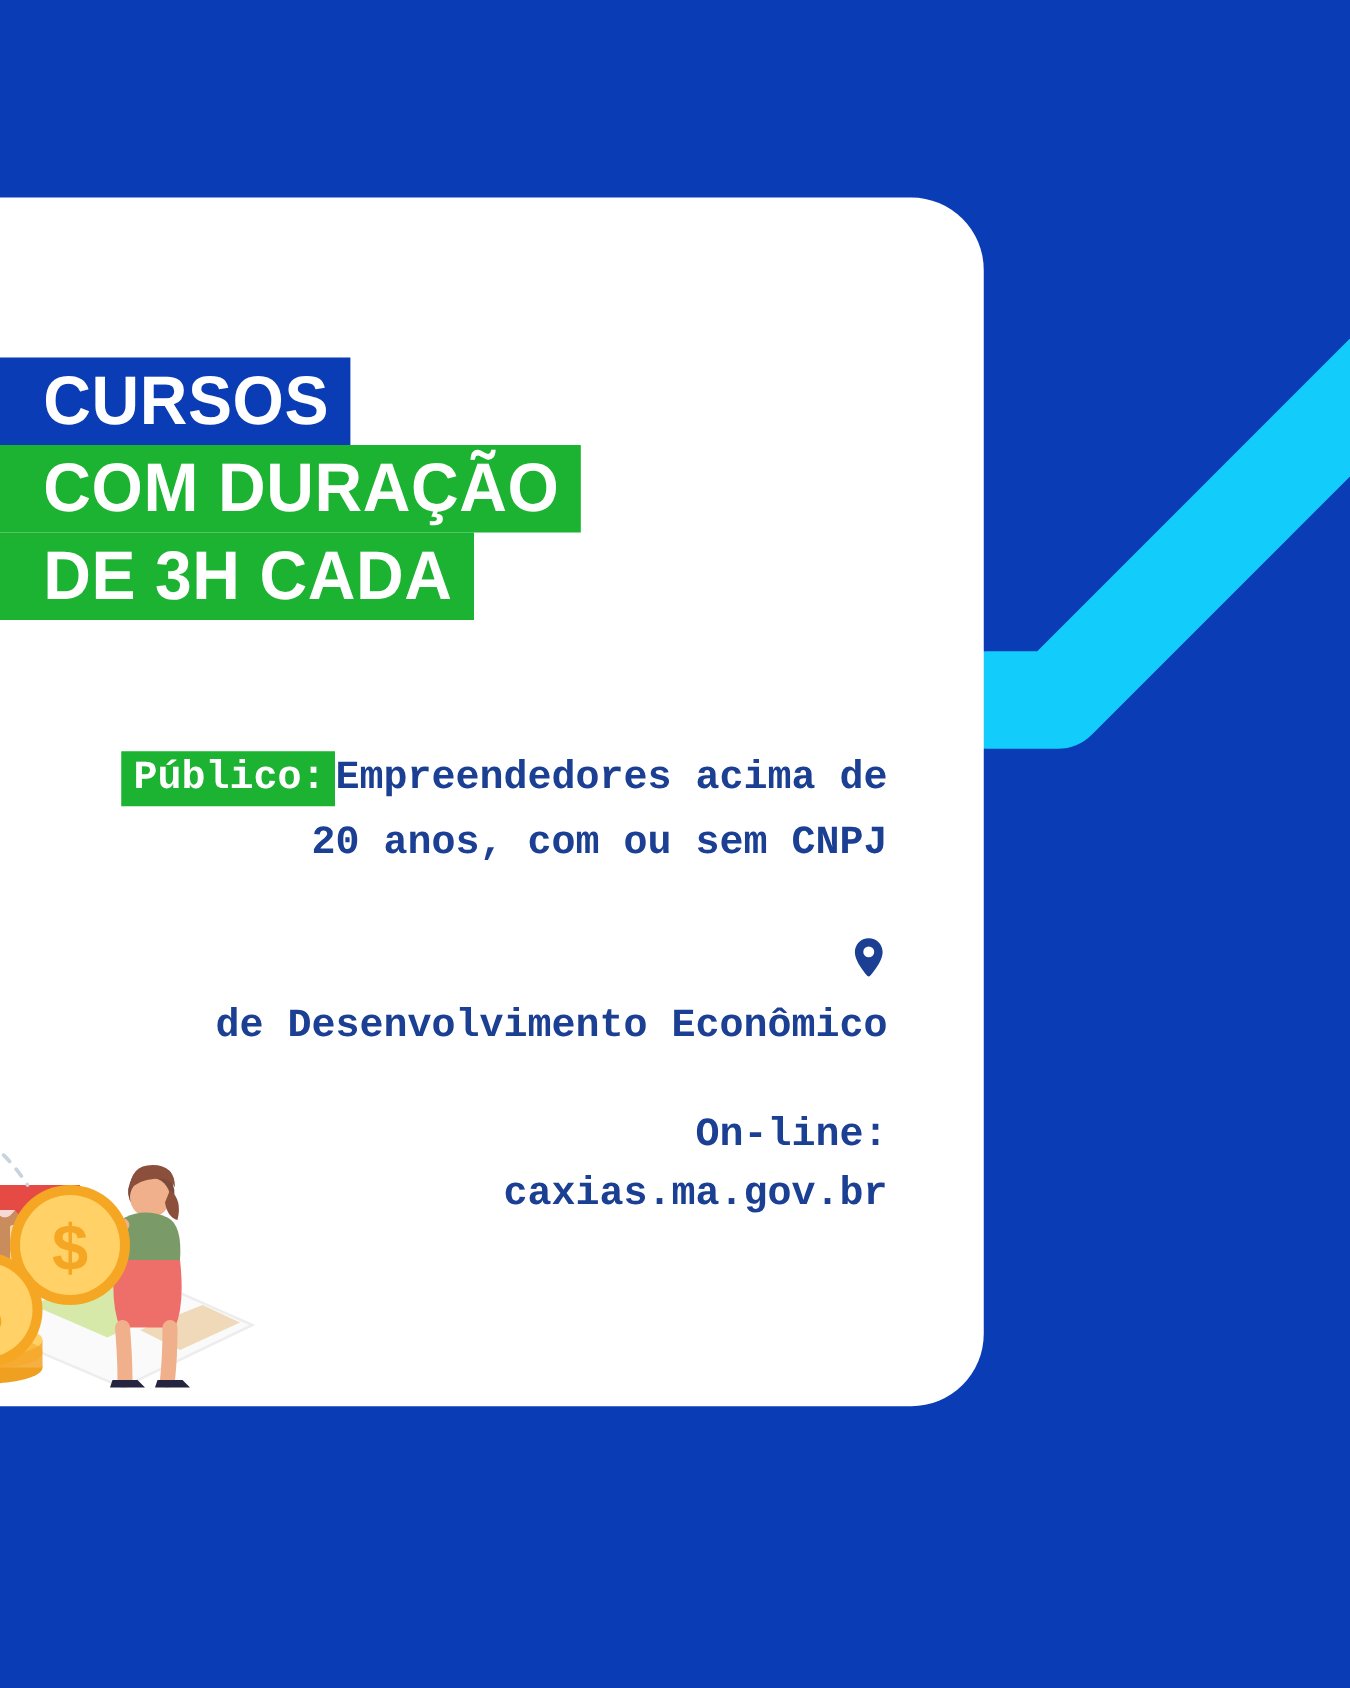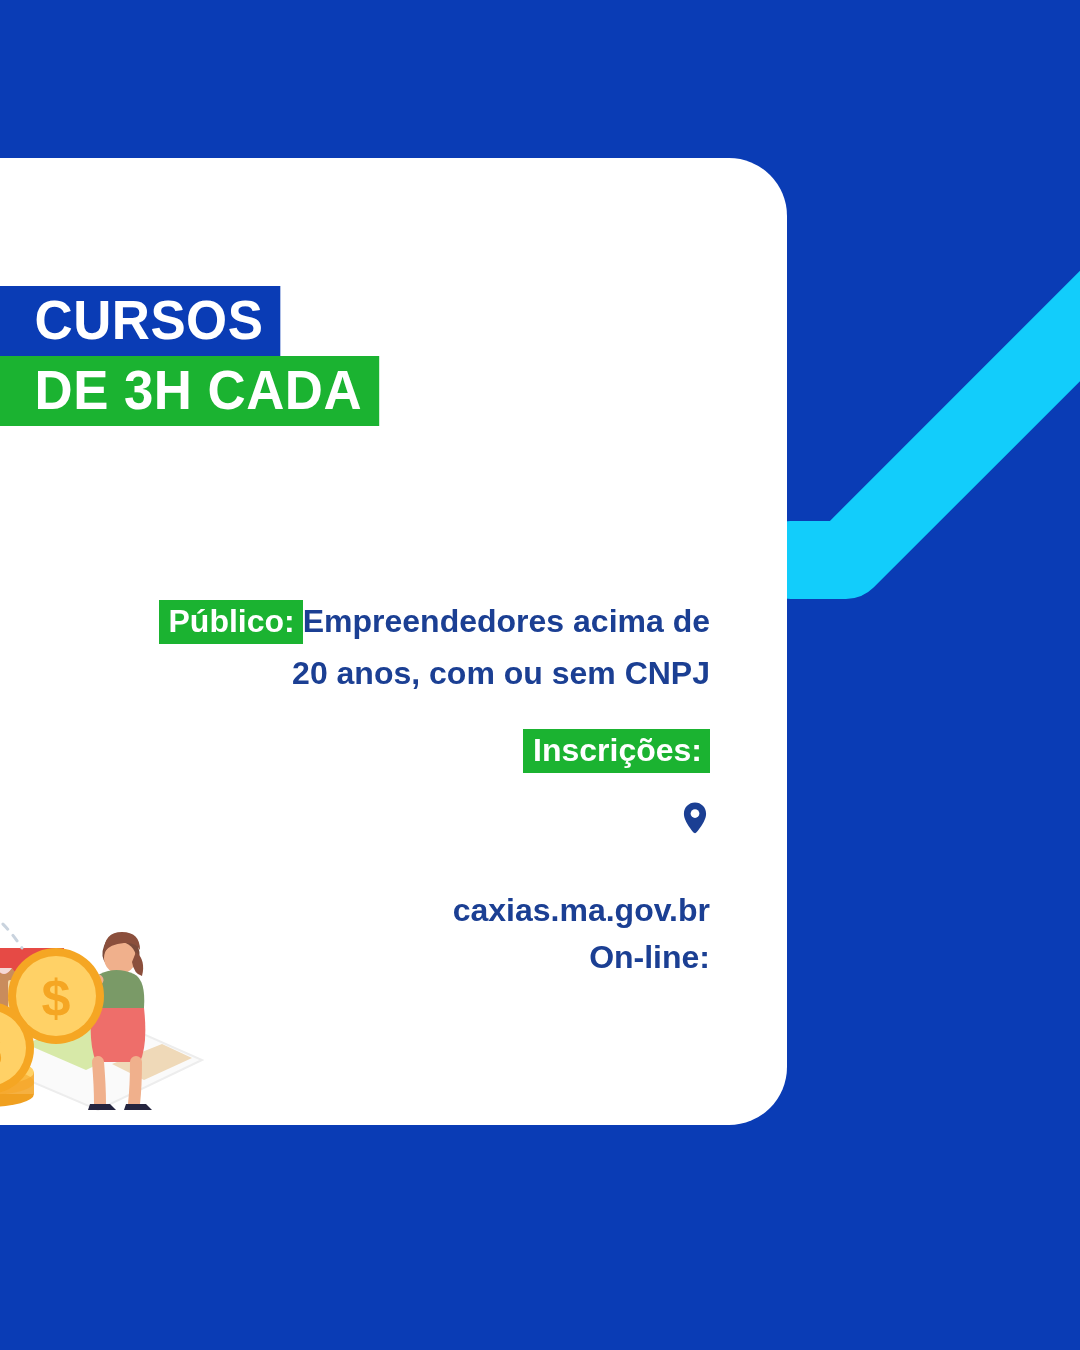--- a/index.html
+++ b/index.html
@@ -52,20 +52,21 @@
   .body-block{
     position:absolute;
     left:60px;top:598px;
     width:650px;
     text-align:right;
   }
   .line{
     line-height:47px;
     margin:0;
     white-space:nowrap;
+    font-family:Liberation Mono, monospace;
   }
   .navy{
     color:#1B3F93;
     font-weight:bold;
     font-size:32px;
   }
   .chip{
     display:inline-block;
     background:#1BB331;
     color:#FFFFFF;
@@ -116,53 +117,54 @@
     <path d="M 790 560 L 846 560 L 1150 256" fill="none" stroke="#12CDFB" stroke-width="78" stroke-linecap="round" stroke-linejoin="round"></path>
   </svg>
 
   <div class="card"></div>
 
   <div class="headline">
     <div class="hl-row">
       <span class="hl-band band-blue">CURSOS</span>
     </div>
     <div class="hl-row">
+      <span class="hl-band band-green">COM DURAÇÃO</span>
+    </div>
+    <div class="hl-row">
       <span class="hl-band band-green">DE 3H CADA</span>
     </div>
   </div>
 
   <div class="body-block">
 
     <p class="line">
       <span class="chip">Público:</span><span class="navy">Empreendedores acima de</span>
     </p>
     <p class="line navy">20 anos, com ou sem CNPJ</p>
 
     <div class="gap-md"></div>
 
-    <p class="line">
-      <span class="chip">Inscrições:</span>
-    </p>
 
     <div class="gap-sm"></div>
 
     <p class="line navy">
       <span class="pin">
         <svg width="26" height="32" viewBox="0 0 24 30" aria-hidden="true">
           <path d="M12 0.5C6.2 0.5 1.6 5.1 1.6 10.9c0 7.6 9.1 17.6 9.5 18
                    0.5 0.5 1.3 0.5 1.8 0 0.4-0.4 9.5-10.4 9.5-18C22.4 5.1 17.8 0.5 12 0.5z" fill="#1B3F93"></path>
           <circle cx="12" cy="10.8" r="4.1" fill="#FFFFFF"></circle>
         </svg>
       </span>
     </p>
+    <p class="line navy">de Desenvolvimento Econômico</p>
 
     <div class="gap-lg"></div>
 
+    <p class="line navy">On-line:</p>
     <p class="line navy">caxias.ma.gov.br</p>
-    <p class="line navy">On-line:</p>
   </div>
 
   <svg class="illus" viewBox="0 0 300 275" aria-hidden="true">
 
     <path d="M18 198 L132 150 L272 212 L168 262 Z" fill="#FAFAFA"></path>
     <path d="M18 198 L132 150 L272 212 L168 262 Z" fill="none" stroke="#EDEDED" stroke-width="2"></path>
     <path d="M96 196 L152 172 L206 198 L156 222 Z" fill="#D7E9A8"></path>
     <path d="M44 196 L78 180 L96 190 L64 206 Z" fill="#BFE2F2"></path>
     <path d="M150 152 L196 174 L188 182 L142 160 Z" fill="#F2C8B4"></path>
     <path d="M182 216 L232 196 L262 210 L214 232 Z" fill="#EFD9B8"></path>

